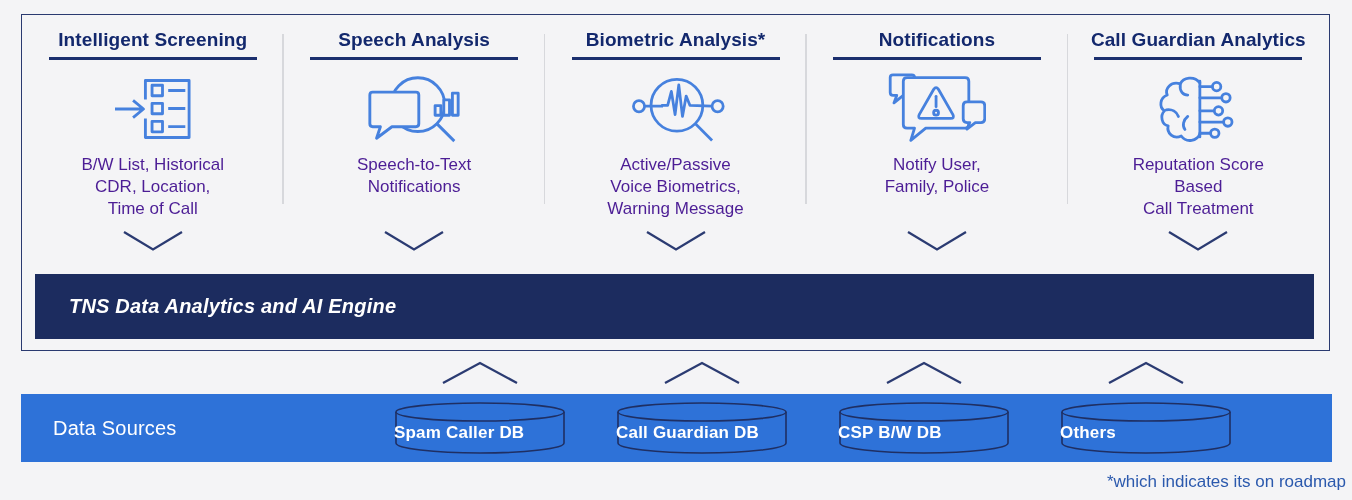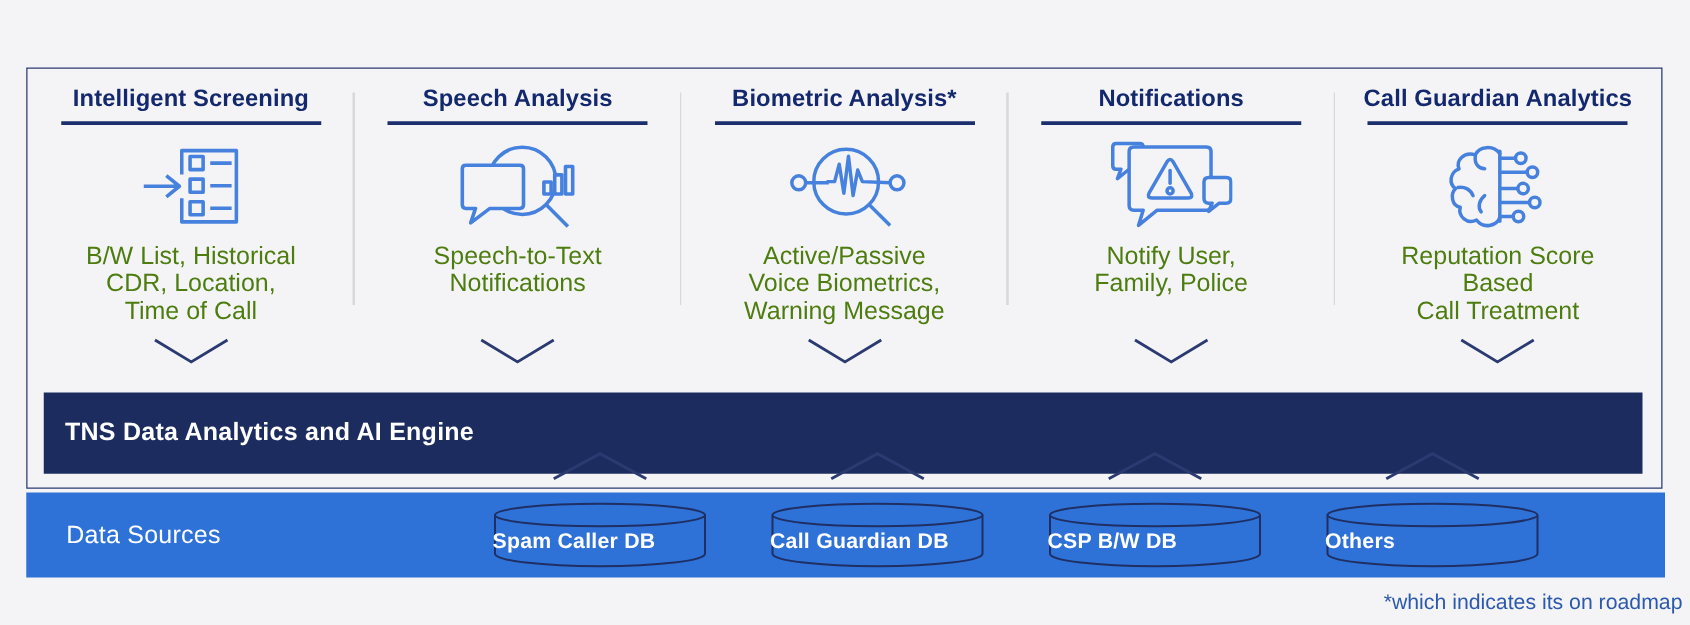--- a/index.html
+++ b/index.html
@@ -7,44 +7,44 @@
     width:1352px;height:500px;
     background:#f4f4f6;
     font-family:"Liberation Sans", sans-serif;
     position:relative;overflow:hidden;
   }
   .canvas{position:absolute;inset:0;}
 
   
   .pipeline-box{
     position:absolute;left:21px;top:14px;width:1309px;height:337px;
-    border:1.5px solid #2a3a70;box-sizing:border-box;margin-top:40px;
+    border:1.5px solid #2a3a70;box-sizing:border-box;
   }
   .columns-row{position:absolute;left:0;top:0;right:0;height:258px;display:flex;}
   .column{flex:1 1 20%;text-align:center;position:relative;}
   .divider{position:absolute;top:19px;height:170px;width:1.5px;background:#d7d8dc;}
 
   .col-title{
     display:block;margin-top:14px;
     font-size:19px;font-weight:bold;color:#13286d;letter-spacing:.1px;
   }
   .col-underline{width:208px;height:2.5px;background:#1b2f6e;margin:6px auto 0;}
   .col-icon{margin-top:9px;height:80px;display:flex;align-items:center;justify-content:center;}
   .col-desc{
     margin-top:5px;height:70px;
-    font-size:20px;line-height:22px;color:#4d7c0f;white-space:pre-line;
+    font-size:17px;line-height:22px;color:#4c1d95;white-space:pre-line;
   }
   .chevron-down{display:block;margin:6px auto 0;}
 
   
   .engine-banner{
     position:absolute;left:13px;right:15px;top:259px;height:65px;
     background:#1c2c5f;display:flex;align-items:center;
   }
-  .engine-label{color:#ffffff;font-size:20px;font-weight:bold;padding-left:17px;letter-spacing:.2px;}
+  .engine-label{color:#ffffff;font-size:20px;font-weight:bold;padding-left:34px;letter-spacing:.2px;font-style:italic;}
 
   
   .sources-banner{
     position:absolute;left:21px;top:394px;width:1311px;height:68px;
     background:#2e72d8;display:flex;align-items:center;
   }
   .sources-label{color:#ffffff;font-size:20px;font-weight:normal;padding-left:32px;letter-spacing:.2px;}
   .chevron-up{position:absolute;top:360px;}
   .cylinder{position:absolute;top:401px;width:172px;height:54px;}
   .cylinder svg{position:absolute;inset:0;}

